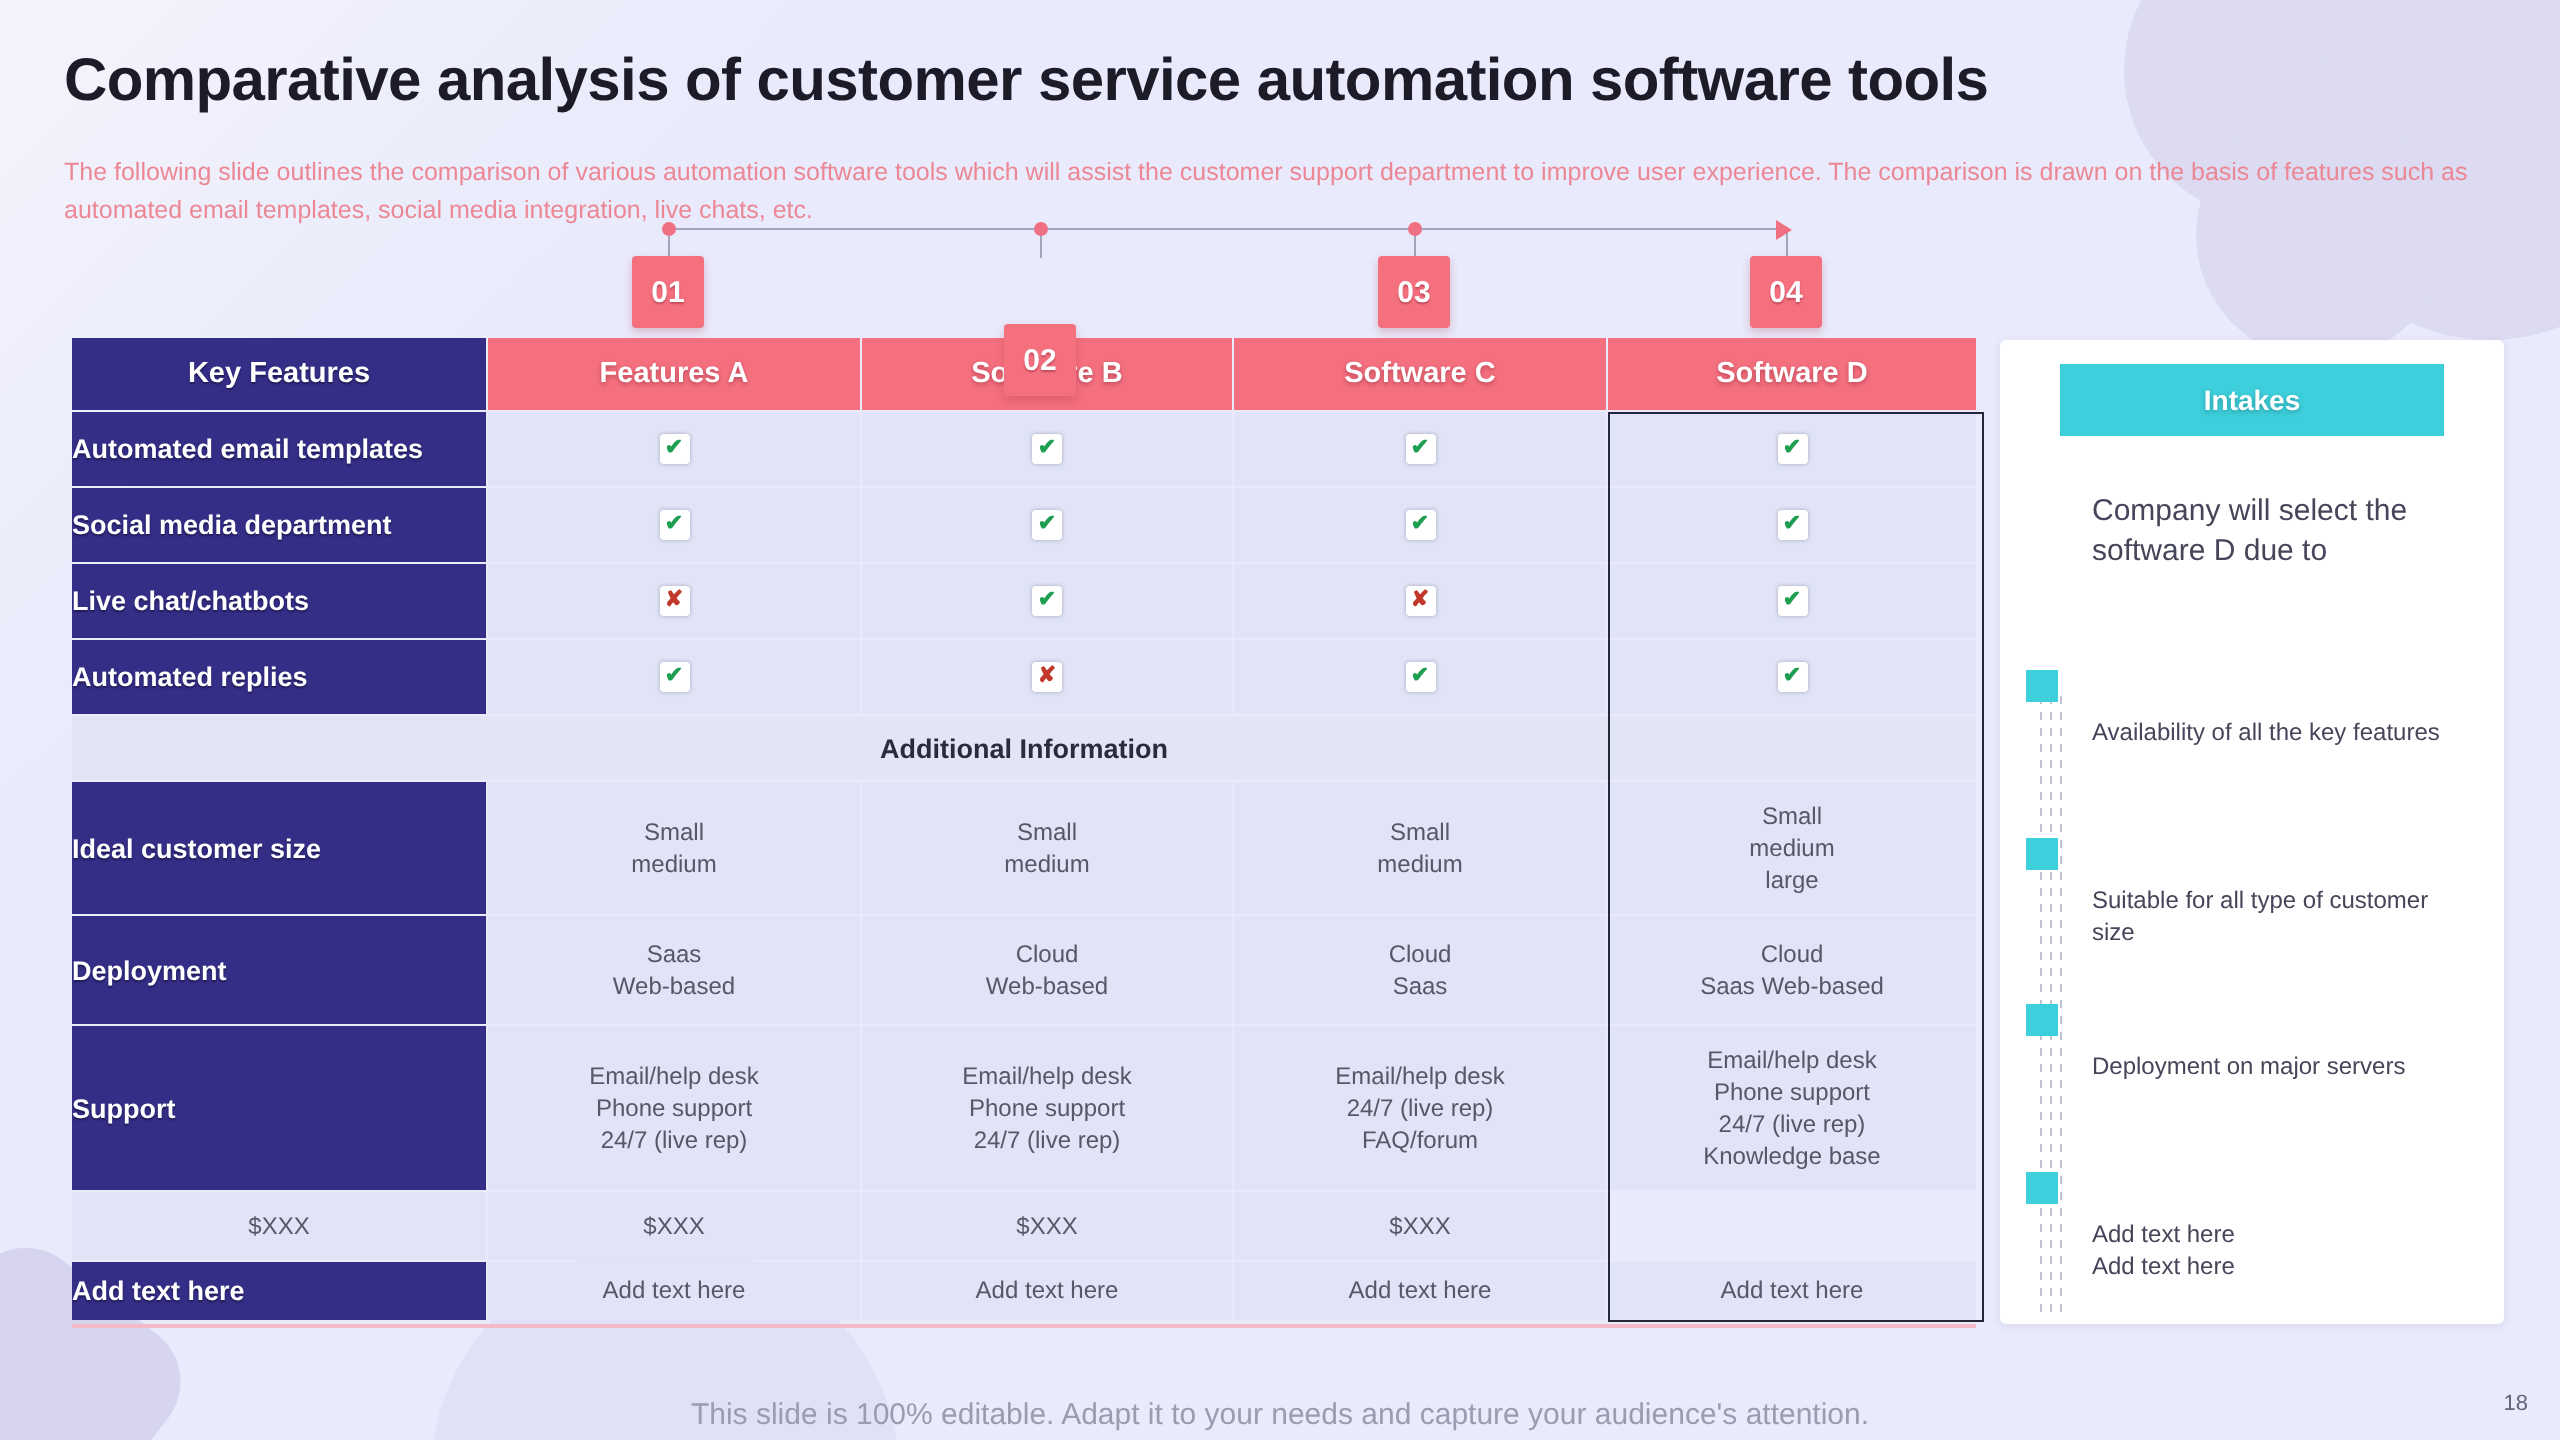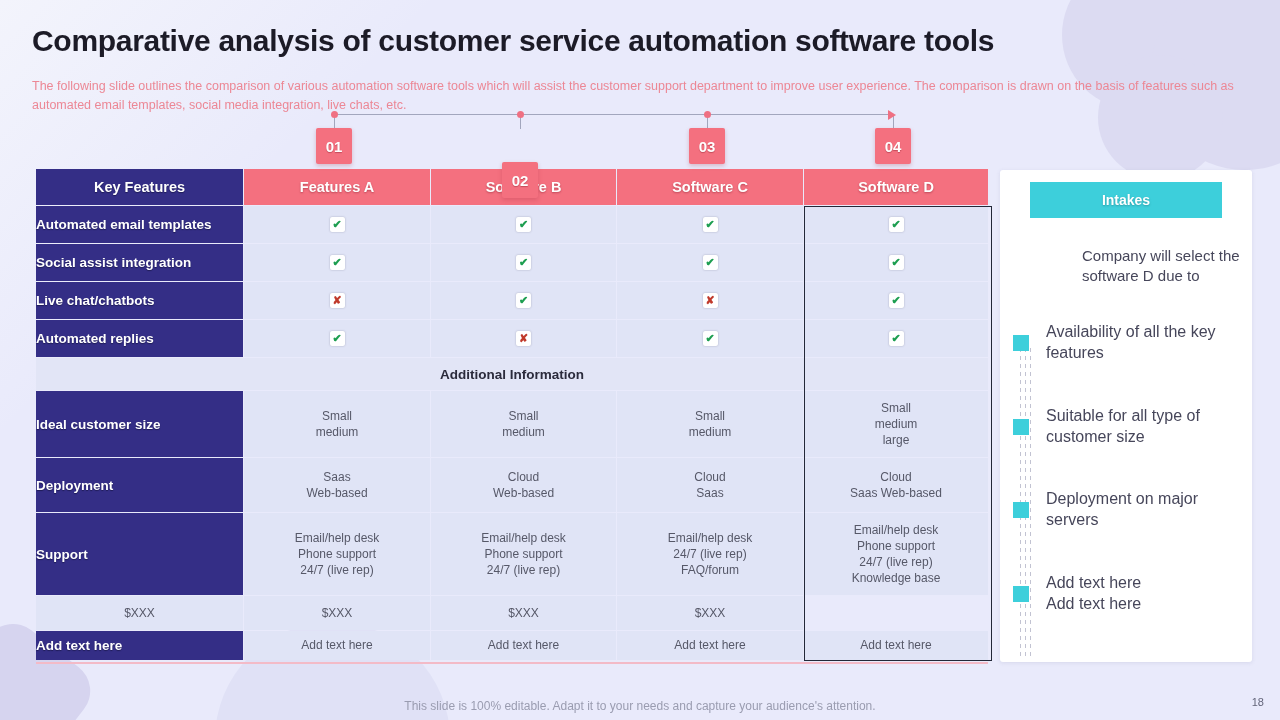--- a/index.html
+++ b/index.html
@@ -56,32 +56,32 @@
   .d-highlight{position:absolute;left:768px;top:37px;width:186px;height:453px;
            border:1.5px solid #232838;pointer-events:none;z-index:5;}
 
   
   .panel{position:absolute;left:1000px;top:170px;width:252px;height:492px;background:#fff;
          border-radius:3px;box-shadow:0 1px 4px rgba(80,80,120,.12);z-index:2;}
   .panel-head{position:absolute;left:30px;top:12px;width:192px;height:36px;background:#3dcfdb;
          display:flex;align-items:center;justify-content:center;color:#fff;font-weight:bold;
          font-size:14px;text-shadow:0 1px 2px rgba(30,110,120,.5);}
   .panel-intro{position:absolute;left:46px;top:76px;width:186px;font-size:15px;line-height:1.3;
-         color:#46465a;margin-left:36px;}
+         color:#46465a;}
   .dash-track{position:absolute;left:20px;top:178px;width:1px;height:308px;
          background:repeating-linear-gradient(180deg,#c2c3d2 0 4px,transparent 4px 8px);}
   .dash-track::before,.dash-track::after{content:"";position:absolute;top:0;bottom:0;width:1px;
          background:repeating-linear-gradient(180deg,#c2c3d2 0 4px,transparent 4px 8px);}
   .dash-track::before{left:5px;} .dash-track::after{left:10px;}
-  .p-item{position:absolute;left:46px;width:186px;font-size:16px;line-height:1.3;color:#46465a;
-         white-space:pre-line;}
+  .p-item{position:absolute;left:46px;width:186px;font-size:12px;line-height:1.3;color:#46465a;
+         white-space:pre-line;margin-top:37px;}
   .p-mark{position:absolute;left:13px;width:16px;height:16px;background:#3dcfdb;z-index:2;}
 
   
-  .footer-text{position:absolute;left:50%;transform:translateX(-50%);top:699px;font-size:12px;
+  .footer-text{position:absolute;left:50%;transform:translateX(-50%);top:699px;font-size:15px;
          color:#9a9cb0;z-index:3;}
   .page-num{position:absolute;right:16px;top:696px;font-size:11px;color:#63657a;z-index:3;}
 </style>
 </head>
 <body>
 
 <div class="slide">
 
   <div class="blob b1"></div>
   <div class="blob b2"></div>
@@ -120,21 +120,21 @@
 
     <div class="trow rh-f">
       <div class="cell labelcell">Automated  email templates</div>
       <div class="cell valcell"><span class="mark" data-mark="check"></span></div>
       <div class="cell valcell"><span class="mark" data-mark="check"></span></div>
       <div class="cell valcell"><span class="mark" data-mark="check"></span></div>
       <div class="cell valcell"><span class="mark" data-mark="check"></span></div>
     </div>
 
     <div class="trow rh-f">
-      <div class="cell labelcell">Social assist integration</div>
+      <div class="cell labelcell">Social media department</div>
       <div class="cell valcell"><span class="mark" data-mark="check"></span></div>
       <div class="cell valcell"><span class="mark" data-mark="check"></span></div>
       <div class="cell valcell"><span class="mark" data-mark="check"></span></div>
       <div class="cell valcell"><span class="mark" data-mark="check"></span></div>
     </div>
 
     <div class="trow rh-f">
       <div class="cell labelcell">Live chat/chatbots</div>
       <div class="cell valcell"><span class="mark" data-mark="cross"></span></div>
       <div class="cell valcell"><span class="mark" data-mark="check"></span></div>

